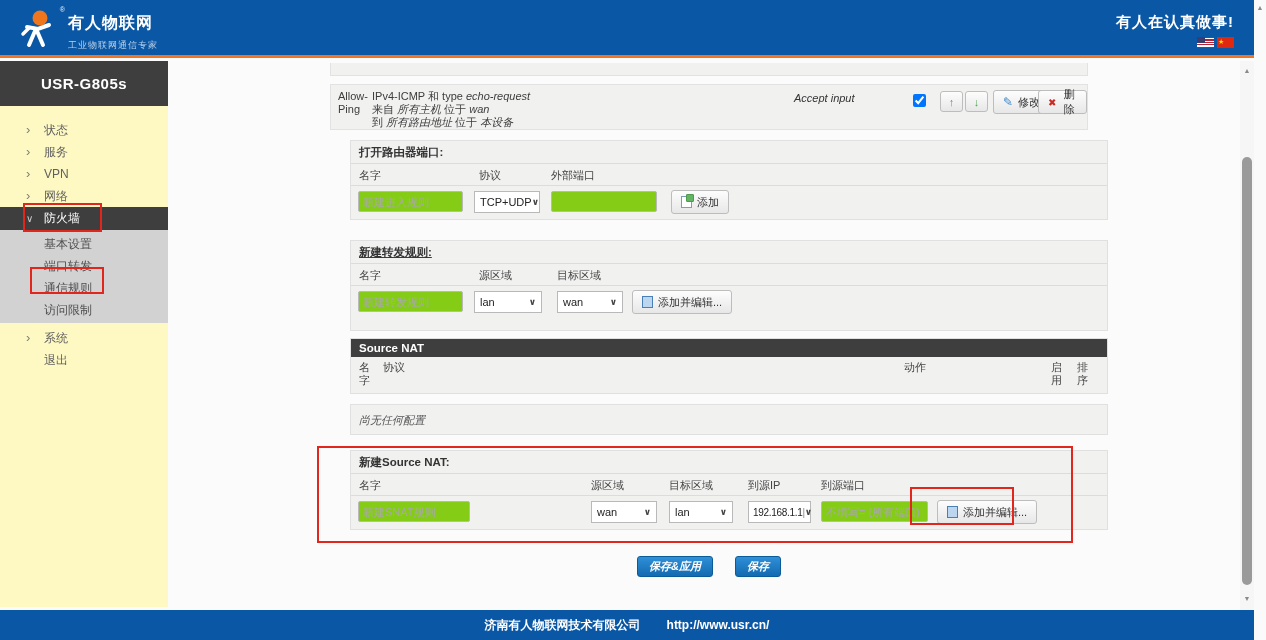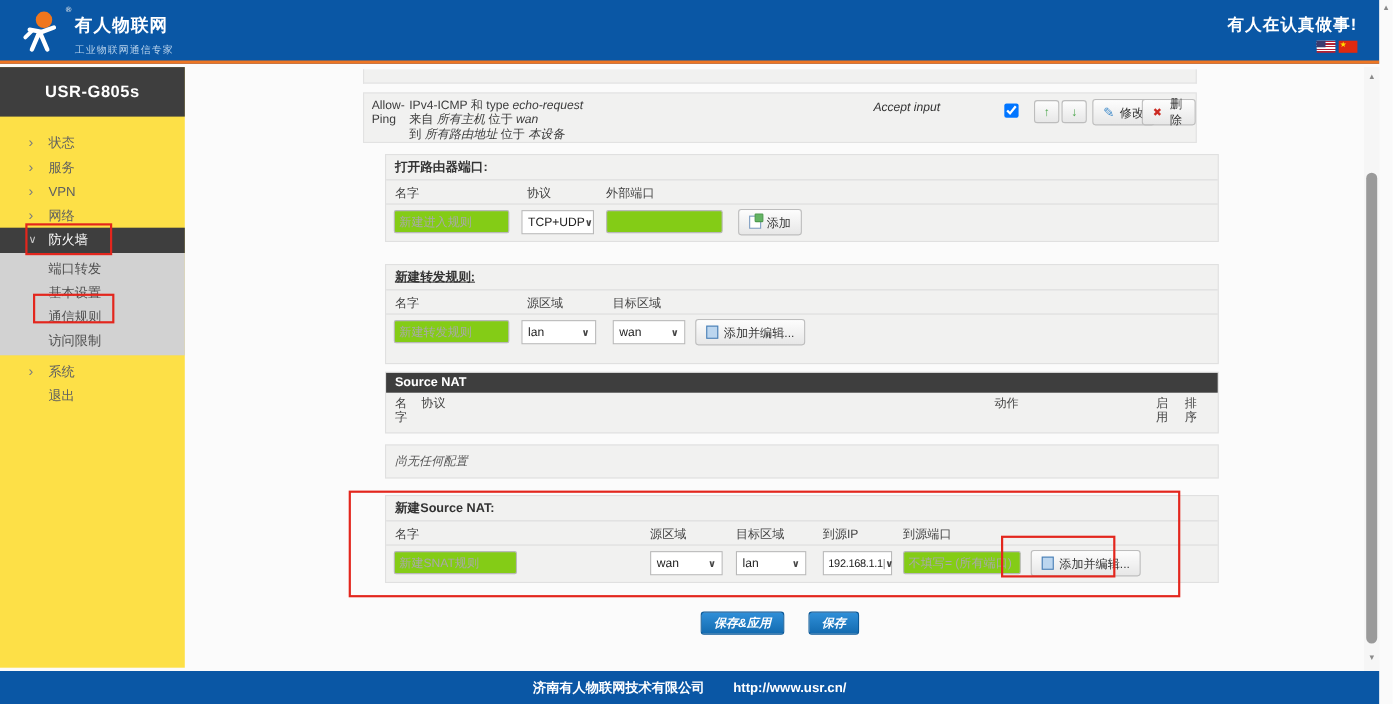--- a/index.html
+++ b/index.html
@@ -17,21 +17,21 @@
   .slogan-block { position:absolute; right:20px; top:13px; text-align:right; }
   .slogan { color:#ffffff; font-size:15px; font-weight:bold; letter-spacing:1px; }
   .flags { margin-top:5px; display:flex; gap:3px; justify-content:flex-end; }
   .flag { width:17px; height:11px; position:relative; display:inline-block; }
   .flag-us { background:repeating-linear-gradient(180deg,#b22234 0 1.2px,#ffffff 1.2px 2.4px); }
   .flag-us::after { content:""; position:absolute; left:0; top:0; width:8px; height:6px; background:#3c3b6e; }
   .flag-cn { background:#de2910; }
   .flag-cn::after { content:"★"; position:absolute; left:1px; top:-1px; color:#ffde00; font-size:7px; line-height:11px; }
 
   
-  .sidebar { position:absolute; left:0; top:61px; width:168px; height:546px; background:#fde047; }
+  .sidebar { position:absolute; left:0; top:61px; width:168px; height:546px; background:#fef9c3; }
   .device-header { height:45px; background:#3e3e3e; color:#fff; font-size:15px; font-weight:bold;
                    display:flex; align-items:center; justify-content:center; letter-spacing:.5px; }
   .menu { margin-top:13px; font-size:12px; }
   .menu-item { height:22px; display:flex; align-items:center; padding-left:26px; color:#606060; cursor:pointer; }
   .menu-item .chev { width:18px; color:#7c7c7c; font-size:13px; line-height:12px; }
   .menu-item.active { background:#3e3e3e; color:#ffffff; height:23px; }
   .menu-item.active .chev { color:#cccccc; font-size:10px; }
   .submenu { background:#d2d2d2; padding:3px 0 2px 0; }
   .submenu-item { height:22px; display:flex; align-items:center; padding-left:44px; color:#4f4f4f; cursor:pointer; }
   .menu-bottom { margin-top:4px; }
@@ -161,24 +161,24 @@
       <div class="menu-item">
         <span class="chev">›</span>
         <span>网络</span>
       </div>
       <div class="menu-item active">
         <span class="chev">∨</span>
         <span>防火墙</span>
       </div>
       <div class="submenu">
         <div class="submenu-item">
+          <span>基本设置</span>
+        </div>
+        <div class="submenu-item">
           <span>端口转发</span>
-        </div>
-        <div class="submenu-item">
-          <span>基本设置</span>
         </div>
         <div class="submenu-item">
           <span>通信规则</span>
         </div>
         <div class="submenu-item">
           <span>访问限制</span>
         </div>
       </div>
       <div class="menu-bottom">
         <div class="menu-item">

